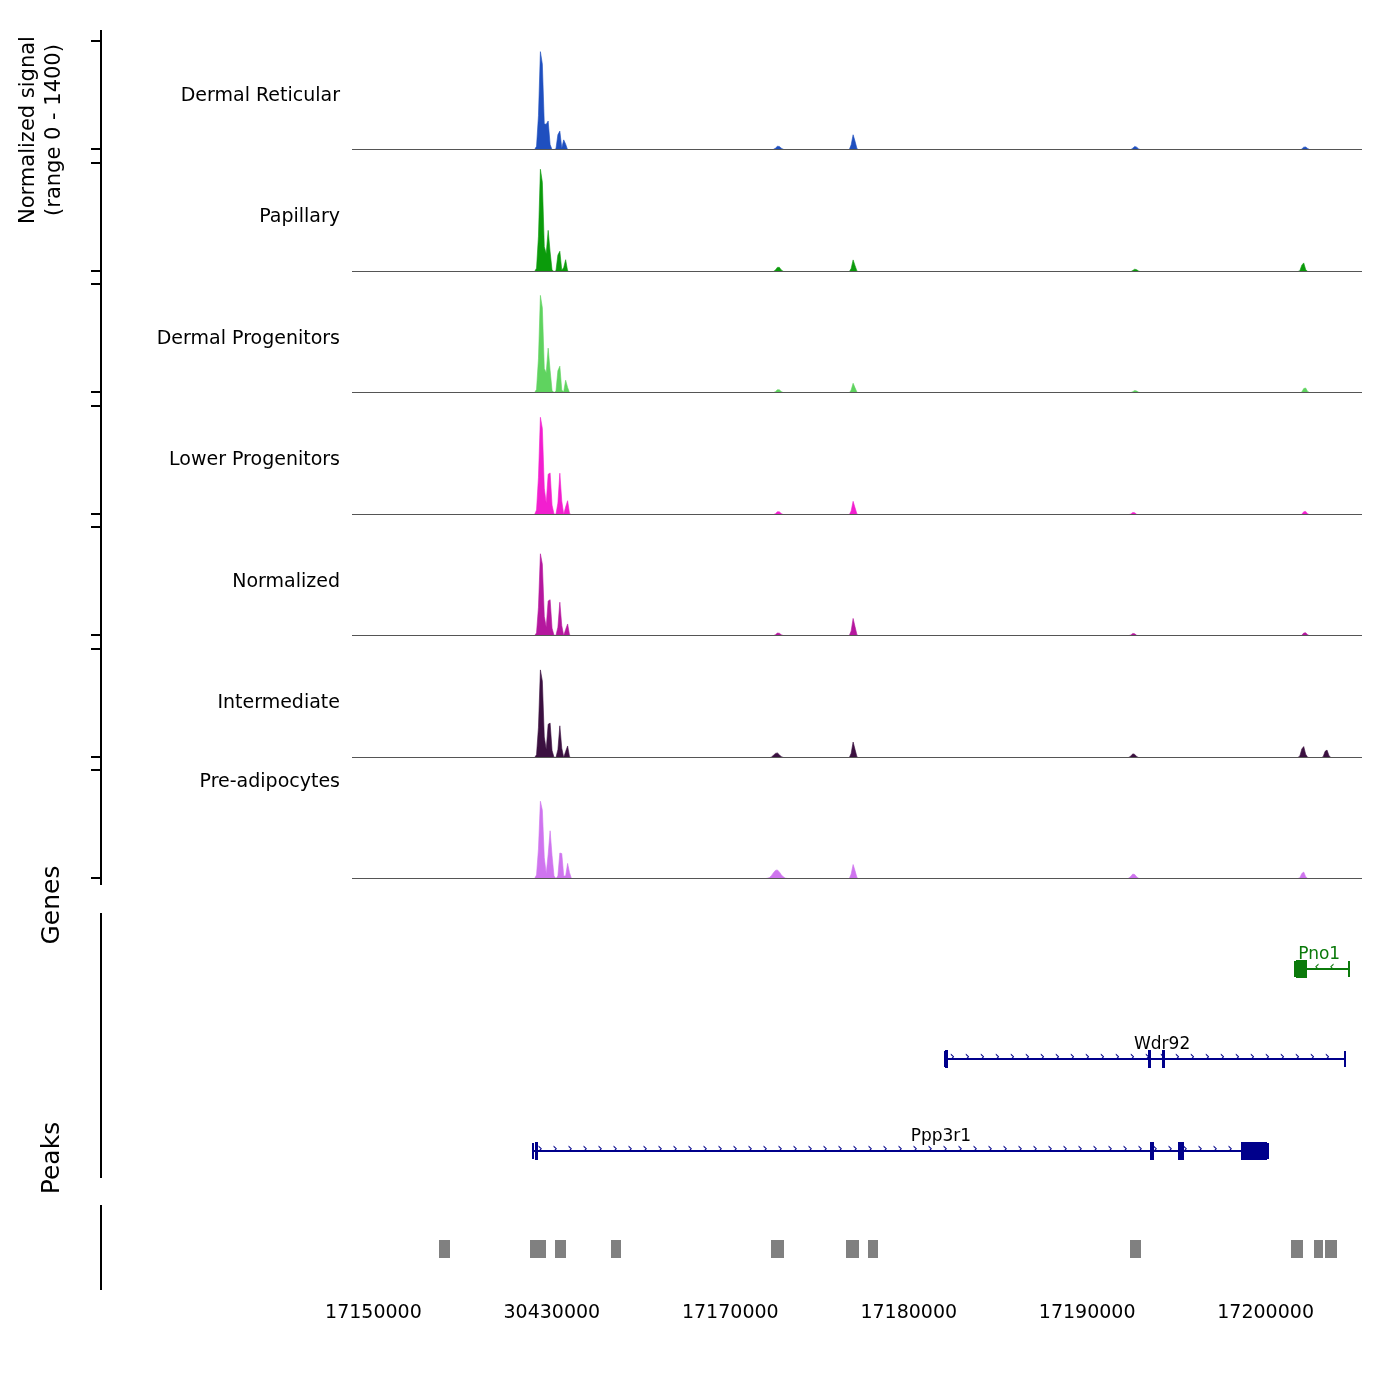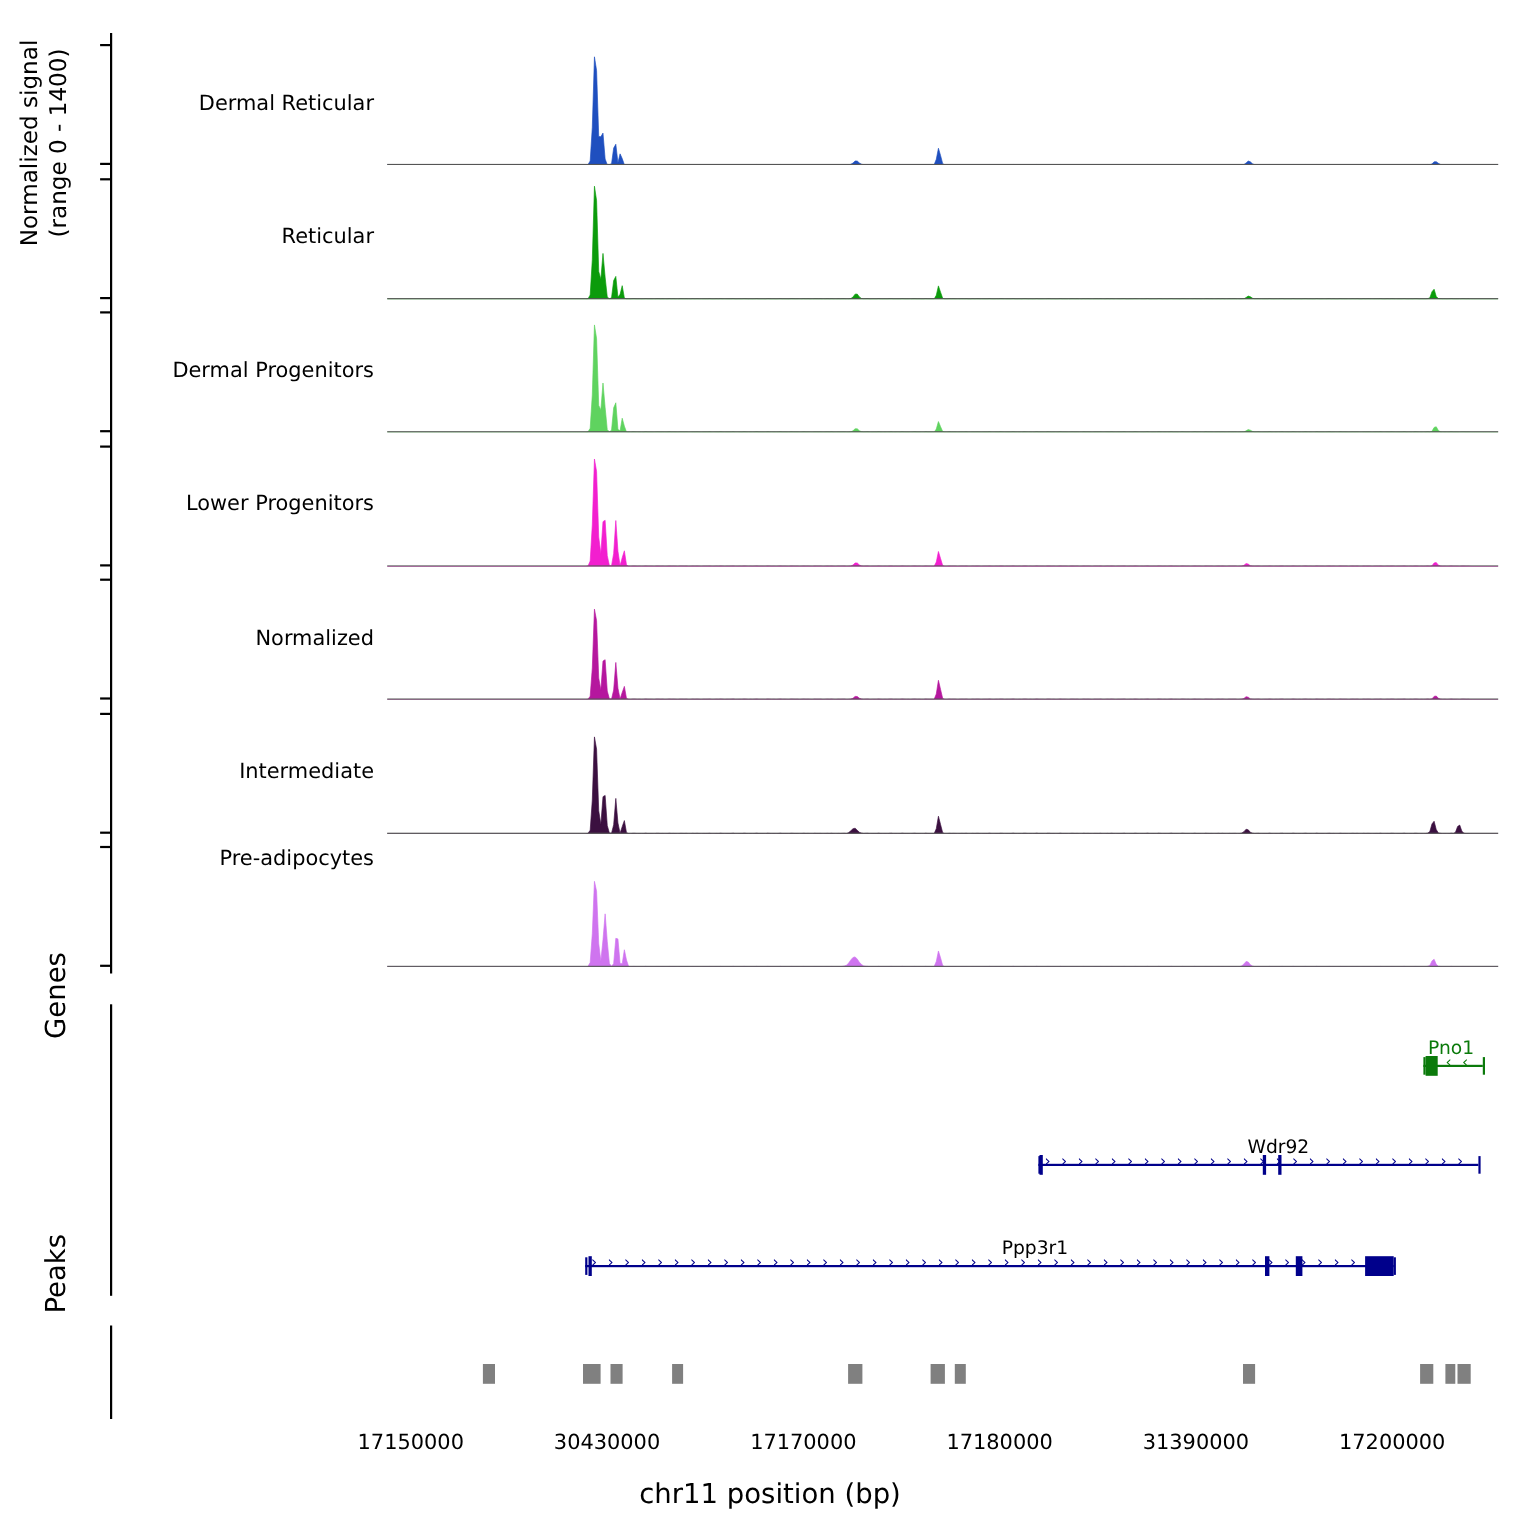--- a/index.html
+++ b/index.html
@@ -57,21 +57,21 @@
       </div>
       <div class="tracklabel" style="top: 82.8px; right: 1060px;">Dermal Reticular</div>
       <div class="tick" style="top: 40px; position: absolute; left: 91px;"></div>
       <div class="tick" style="top: 148px; position: absolute; left: 91px;"></div>
       <div class="track" style="top: 159.5px; height: 112px;">
         <svg width="1010" height="112">
           <polygon points="0,112 0.00,112.00 1.94,112.00 3.88,112.00 5.83,112.00 7.77,112.00 9.71,112.00 11.65,112.00 13.60,112.00 15.54,112.00 17.48,112.00 19.42,112.00 21.37,112.00 23.31,112.00 25.25,112.00 27.19,112.00 29.13,112.00 31.08,112.00 33.02,112.00 34.96,112.00 36.90,112.00 38.85,112.00 40.79,112.00 42.73,112.00 44.67,112.00 46.62,112.00 48.56,112.00 50.50,112.00 52.44,112.00 54.38,112.00 56.33,112.00 58.27,112.00 60.21,112.00 62.15,112.00 64.10,112.00 66.04,112.00 67.98,112.00 69.92,112.00 71.87,112.00 73.81,112.00 75.75,112.00 77.69,112.00 79.63,112.00 81.58,112.00 83.52,112.00 85.46,112.00 87.40,112.00 89.35,112.00 91.29,112.00 93.23,112.00 95.17,112.00 97.12,112.00 99.06,112.00 101.00,112.00 102.94,112.00 104.88,112.00 106.83,112.00 108.77,112.00 110.71,112.00 112.65,112.00 114.60,112.00 116.54,112.00 118.48,112.00 120.42,112.00 122.37,112.00 124.31,112.00 126.25,112.00 128.19,112.00 130.13,112.00 132.08,112.00 134.02,112.00 135.96,112.00 137.90,112.00 139.85,112.00 141.79,112.00 143.73,112.00 145.67,112.00 147.62,112.00 149.56,112.00 151.50,112.00 153.44,112.00 155.38,112.00 157.33,112.00 159.27,112.00 161.21,112.00 163.15,112.00 165.10,112.00 167.04,112.00 168.98,112.00 170.92,112.00 172.87,112.00 174.81,112.00 176.75,112.00 178.69,112.00 180.63,112.00 182.58,111.54 184.52,108.21 186.46,76.13 188.40,9.27 190.35,22.35 192.29,86.74 194.23,93.79 196.17,70.37 198.12,91.97 200.06,110.10 202.00,111.56 203.94,110.76 205.88,95.11 207.83,91.26 209.77,110.22 211.71,107.53 213.65,99.71 215.60,110.86 217.54,111.83 219.48,111.79 221.42,111.91 223.37,111.60 225.31,111.62 227.25,111.85 229.19,111.75 231.13,111.91 233.08,111.81 235.02,111.53 236.96,111.77 238.90,111.77 240.85,111.80 242.79,111.96 244.73,111.63 246.67,111.63 248.62,111.79 250.56,111.70 252.50,111.94 254.44,111.84 256.38,111.58 258.33,111.75 260.27,111.69 262.21,111.79 264.15,111.99 266.10,111.67 268.04,111.67 269.98,111.74 271.92,111.65 273.87,111.95 275.81,111.87 277.75,111.63 279.69,111.76 281.63,111.62 283.58,111.76 285.52,111.99 287.46,111.72 289.40,111.73 291.35,111.71 293.29,111.59 295.23,111.93 297.17,111.87 299.12,111.70 301.06,111.79 303.00,111.58 304.94,111.73 306.88,111.96 308.83,111.75 310.77,111.80 312.71,111.70 314.65,111.55 316.60,111.89 318.54,111.85 320.48,111.77 322.42,111.83 324.37,111.55 326.31,111.69 328.25,111.91 330.19,111.76 332.13,111.87 334.08,111.71 336.02,111.54 337.96,111.84 339.90,111.81 341.85,111.82 343.79,111.89 345.73,111.56 347.67,111.68 349.62,111.85 351.56,111.75 353.50,111.93 355.44,111.74 357.38,111.55 359.33,111.80 361.27,111.74 363.21,111.84 365.15,111.93 367.10,111.59 369.04,111.68 370.98,111.77 372.92,111.72 374.87,111.97 376.81,111.78 378.75,111.59 380.69,111.77 382.63,111.67 384.58,111.85 386.52,111.96 388.46,111.63 390.40,111.70 392.35,111.71 394.29,111.68 396.23,111.98 398.17,111.81 400.12,111.65 402.06,111.76 404.00,111.61 405.94,111.83 407.88,111.97 409.83,111.68 411.77,111.75 413.71,111.67 415.65,111.63 417.60,111.97 419.54,111.80 421.48,111.43 423.42,110.10 425.37,107.39 427.31,107.35 429.25,109.92 431.19,111.34 433.13,111.78 435.08,111.64 437.02,111.59 438.96,111.93 440.90,111.81 442.85,111.79 444.79,111.80 446.73,111.53 448.67,111.76 450.62,111.89 452.56,111.76 454.50,111.89 456.44,111.65 458.38,111.57 460.33,111.87 462.27,111.78 464.21,111.85 466.15,111.84 468.10,111.53 470.04,111.73 471.98,111.83 473.92,111.77 475.87,111.94 477.81,111.67 479.75,111.58 481.69,111.82 483.63,111.73 485.58,111.89 487.52,111.88 489.46,111.56 491.40,111.72 493.35,111.75 495.29,111.75 497.23,111.85 499.17,108.42 501.12,99.91 503.06,105.64 505.00,111.19 506.94,111.90 508.88,111.91 510.83,111.61 512.77,111.73 514.71,111.68 516.65,111.72 518.60,112.00 520.54,111.75 522.48,111.67 524.42,111.74 526.37,111.60 528.31,111.89 530.25,111.92 532.19,111.67 534.13,111.77 536.08,111.63 538.02,111.68 539.96,111.98 541.90,111.77 543.85,111.74 545.79,111.74 547.73,111.55 549.67,111.86 551.62,111.91 553.56,111.73 555.50,111.82 557.44,111.60 559.38,111.65 561.33,111.94 563.27,111.78 565.21,111.82 567.15,111.75 569.10,111.52 571.04,111.82 572.98,111.87 574.92,111.77 576.87,111.88 578.81,111.59 580.75,111.62 582.69,111.89 584.63,111.76 586.58,111.88 588.52,111.79 590.46,111.52 592.40,111.78 594.35,111.80 596.29,111.80 598.23,111.94 600.17,111.61 602.12,111.62 604.06,111.82 606.00,111.73 607.94,111.93 609.88,111.82 611.83,111.55 613.77,111.76 615.71,111.73 617.65,111.80 619.60,111.98 621.54,111.65 623.48,111.65 625.42,111.76 627.37,111.68 629.31,111.95 631.25,111.86 633.19,111.60 635.13,111.75 637.08,111.66 639.02,111.78 640.96,111.99 642.90,111.70 644.85,111.70 646.79,111.72 648.73,111.62 650.67,111.94 652.62,111.87 654.56,111.67 656.50,111.77 658.44,111.60 660.38,111.75 662.33,111.98 664.27,111.73 666.21,111.77 668.15,111.70 670.10,111.57 672.04,111.91 673.98,111.86 675.92,111.74 677.87,111.81 679.81,111.56 681.75,111.71 683.69,111.94 685.63,111.76 687.58,111.84 689.52,111.70 691.46,111.54 693.40,111.87 695.35,111.83 697.29,111.80 699.23,111.86 701.17,111.55 703.12,111.68 705.06,111.88 707.00,111.76 708.94,111.91 710.88,111.72 712.83,111.54 714.77,111.82 716.71,111.78 718.65,111.83 720.60,111.91 722.54,111.57 724.48,111.68 726.42,111.81 728.37,111.74 730.31,111.96 732.25,111.76 734.19,111.56 736.13,111.78 738.08,111.71 740.02,111.85 741.96,111.95 743.90,111.61 745.85,111.69 747.79,111.74 749.73,111.70 751.67,111.98 753.62,111.79 755.56,111.62 757.50,111.76 759.44,111.64 761.38,111.84 763.33,111.97 765.27,111.66 767.21,111.73 769.15,111.69 771.10,111.66 773.04,111.98 774.98,111.81 776.92,111.68 778.87,111.61 780.81,110.48 782.75,109.17 784.69,109.77 786.63,111.09 788.58,111.73 790.52,111.65 792.46,111.61 794.40,111.95 796.35,111.82 798.29,111.76 800.23,111.78 802.17,111.54 804.12,111.78 806.06,111.92 808.00,111.75 809.94,111.85 811.88,111.64 813.83,111.58 815.77,111.90 817.71,111.80 819.65,111.82 821.60,111.82 823.54,111.53 825.48,111.75 827.42,111.86 829.37,111.77 831.31,111.92 833.25,111.66 835.19,111.57 837.13,111.85 839.08,111.76 841.02,111.87 842.96,111.86 844.90,111.54 846.85,111.73 848.79,111.79 850.73,111.76 852.67,111.97 854.62,111.69 856.56,111.59 858.50,111.79 860.44,111.70 862.38,111.90 864.33,111.90 866.27,111.58 868.21,111.73 870.15,111.72 872.10,111.74 874.04,112.00 875.98,111.73 877.92,111.64 879.87,111.76 881.81,111.63 883.75,111.90 885.69,111.92 887.63,111.64 889.58,111.75 891.52,111.65 893.46,111.71 895.40,112.00 897.35,111.76 899.29,111.71 901.23,111.74 903.17,111.58 905.12,111.88 907.06,111.92 909.00,111.70 910.94,111.79 912.88,111.61 914.83,111.67 916.77,111.97 918.71,111.78 920.65,111.78 922.60,111.74 924.54,111.54 926.48,111.84 928.42,111.89 930.37,111.75 932.31,111.85 934.25,111.59 936.19,111.64 938.13,111.92 940.08,111.77 942.02,111.85 943.96,111.77 945.90,111.49 947.85,110.78 949.79,105.19 951.73,102.93 953.67,109.48 955.62,111.46 957.56,111.62 959.50,111.85 961.44,111.75 963.38,111.91 965.33,111.80 967.27,111.53 969.21,111.77 971.15,111.77 973.10,111.80 975.04,111.96 976.98,111.63 978.92,111.63 980.87,111.79 982.81,111.70 984.75,111.94 986.69,112.00 988.63,112.00 990.58,112.00 992.52,112.00 994.46,112.00 996.40,112.00 998.35,112.00 1000.29,112.00 1002.23,112.00 1004.17,112.00 1006.12,112.00 1008.06,112.00 1010.00,112.00 1010,112" fill="#0b9b0b" stroke="#0b9b0b" stroke-width="0.6"></polygon>
         </svg>
         <div class="baseline"></div>
       </div>
-      <div class="tracklabel" style="top: 204.3px; right: 1060px;">Reticular</div>
+      <div class="tracklabel" style="top: 204.3px; right: 1060px;">Papillary</div>
       <div class="tick" style="top: 161.5px; position: absolute; left: 91px;"></div>
       <div class="tick" style="top: 269.5px; position: absolute; left: 91px;"></div>
       <div class="track" style="top: 281px; height: 112px;">
         <svg width="1010" height="112">
           <polygon points="0,112 0.00,112.00 1.94,112.00 3.88,112.00 5.83,112.00 7.77,112.00 9.71,112.00 11.65,112.00 13.60,112.00 15.54,112.00 17.48,112.00 19.42,112.00 21.37,112.00 23.31,112.00 25.25,112.00 27.19,112.00 29.13,112.00 31.08,112.00 33.02,112.00 34.96,112.00 36.90,112.00 38.85,112.00 40.79,112.00 42.73,112.00 44.67,112.00 46.62,112.00 48.56,112.00 50.50,112.00 52.44,112.00 54.38,112.00 56.33,112.00 58.27,112.00 60.21,112.00 62.15,112.00 64.10,112.00 66.04,112.00 67.98,112.00 69.92,112.00 71.87,112.00 73.81,112.00 75.75,112.00 77.69,112.00 79.63,112.00 81.58,112.00 83.52,112.00 85.46,112.00 87.40,112.00 89.35,112.00 91.29,112.00 93.23,112.00 95.17,112.00 97.12,112.00 99.06,112.00 101.00,112.00 102.94,112.00 104.88,112.00 106.83,112.00 108.77,112.00 110.71,112.00 112.65,112.00 114.60,112.00 116.54,112.00 118.48,112.00 120.42,112.00 122.37,112.00 124.31,112.00 126.25,112.00 128.19,112.00 130.13,112.00 132.08,112.00 134.02,112.00 135.96,112.00 137.90,112.00 139.85,112.00 141.79,112.00 143.73,112.00 145.67,112.00 147.62,112.00 149.56,112.00 151.50,112.00 153.44,112.00 155.38,112.00 157.33,112.00 159.27,112.00 161.21,112.00 163.15,112.00 165.10,112.00 167.04,112.00 168.98,112.00 170.92,112.00 172.87,112.00 174.81,112.00 176.75,112.00 178.69,112.00 180.63,112.00 182.58,111.55 184.52,108.40 186.46,77.92 188.40,14.39 190.35,26.80 192.29,87.53 194.23,91.63 196.17,67.17 198.12,89.48 200.06,109.57 202.00,111.54 203.94,110.19 205.88,89.79 207.83,85.16 209.77,109.35 211.71,110.67 213.65,99.21 215.60,106.39 217.54,111.75 219.48,111.79 221.42,111.91 223.37,111.60 225.31,111.62 227.25,111.85 229.19,111.75 231.13,111.91 233.08,111.81 235.02,111.53 236.96,111.77 238.90,111.77 240.85,111.80 242.79,111.96 244.73,111.63 246.67,111.63 248.62,111.79 250.56,111.70 252.50,111.94 254.44,111.84 256.38,111.58 258.33,111.75 260.27,111.69 262.21,111.79 264.15,111.99 266.10,111.67 268.04,111.67 269.98,111.74 271.92,111.65 273.87,111.95 275.81,111.87 277.75,111.63 279.69,111.76 281.63,111.62 283.58,111.76 285.52,111.99 287.46,111.72 289.40,111.73 291.35,111.71 293.29,111.59 295.23,111.93 297.17,111.87 299.12,111.70 301.06,111.79 303.00,111.58 304.94,111.73 306.88,111.96 308.83,111.75 310.77,111.80 312.71,111.70 314.65,111.55 316.60,111.89 318.54,111.85 320.48,111.77 322.42,111.83 324.37,111.55 326.31,111.69 328.25,111.91 330.19,111.76 332.13,111.87 334.08,111.71 336.02,111.54 337.96,111.84 339.90,111.81 341.85,111.82 343.79,111.89 345.73,111.56 347.67,111.68 349.62,111.85 351.56,111.75 353.50,111.93 355.44,111.74 357.38,111.55 359.33,111.80 361.27,111.74 363.21,111.84 365.15,111.93 367.10,111.59 369.04,111.68 370.98,111.77 372.92,111.72 374.87,111.97 376.81,111.78 378.75,111.59 380.69,111.77 382.63,111.67 384.58,111.85 386.52,111.96 388.46,111.63 390.40,111.70 392.35,111.71 394.29,111.68 396.23,111.98 398.17,111.81 400.12,111.65 402.06,111.76 404.00,111.61 405.94,111.83 407.88,111.97 409.83,111.68 411.77,111.75 413.71,111.67 415.65,111.63 417.60,111.97 419.54,111.81 421.48,111.53 423.42,110.66 425.37,108.78 427.31,108.83 429.25,110.59 431.19,111.47 433.13,111.80 435.08,111.64 437.02,111.59 438.96,111.93 440.90,111.81 442.85,111.79 444.79,111.80 446.73,111.53 448.67,111.76 450.62,111.89 452.56,111.76 454.50,111.89 456.44,111.65 458.38,111.57 460.33,111.87 462.27,111.78 464.21,111.85 466.15,111.84 468.10,111.53 470.04,111.73 471.98,111.83 473.92,111.77 475.87,111.94 477.81,111.67 479.75,111.58 481.69,111.82 483.63,111.73 485.58,111.89 487.52,111.88 489.46,111.56 491.40,111.72 493.35,111.75 495.29,111.75 497.23,111.88 499.17,109.08 501.12,102.25 503.06,106.87 505.00,111.29 506.94,111.90 508.88,111.91 510.83,111.61 512.77,111.73 514.71,111.68 516.65,111.72 518.60,112.00 520.54,111.75 522.48,111.67 524.42,111.74 526.37,111.60 528.31,111.89 530.25,111.92 532.19,111.67 534.13,111.77 536.08,111.63 538.02,111.68 539.96,111.98 541.90,111.77 543.85,111.74 545.79,111.74 547.73,111.55 549.67,111.86 551.62,111.91 553.56,111.73 555.50,111.82 557.44,111.60 559.38,111.65 561.33,111.94 563.27,111.78 565.21,111.82 567.15,111.75 569.10,111.52 571.04,111.82 572.98,111.87 574.92,111.77 576.87,111.88 578.81,111.59 580.75,111.62 582.69,111.89 584.63,111.76 586.58,111.88 588.52,111.79 590.46,111.52 592.40,111.78 594.35,111.80 596.29,111.80 598.23,111.94 600.17,111.61 602.12,111.62 604.06,111.82 606.00,111.73 607.94,111.93 609.88,111.82 611.83,111.55 613.77,111.76 615.71,111.73 617.65,111.80 619.60,111.98 621.54,111.65 623.48,111.65 625.42,111.76 627.37,111.68 629.31,111.95 631.25,111.86 633.19,111.60 635.13,111.75 637.08,111.66 639.02,111.78 640.96,111.99 642.90,111.70 644.85,111.70 646.79,111.72 648.73,111.62 650.67,111.94 652.62,111.87 654.56,111.67 656.50,111.77 658.44,111.60 660.38,111.75 662.33,111.98 664.27,111.73 666.21,111.77 668.15,111.70 670.10,111.57 672.04,111.91 673.98,111.86 675.92,111.74 677.87,111.81 679.81,111.56 681.75,111.71 683.69,111.94 685.63,111.76 687.58,111.84 689.52,111.70 691.46,111.54 693.40,111.87 695.35,111.83 697.29,111.80 699.23,111.86 701.17,111.55 703.12,111.68 705.06,111.88 707.00,111.76 708.94,111.91 710.88,111.72 712.83,111.54 714.77,111.82 716.71,111.78 718.65,111.83 720.60,111.91 722.54,111.57 724.48,111.68 726.42,111.81 728.37,111.74 730.31,111.96 732.25,111.76 734.19,111.56 736.13,111.78 738.08,111.71 740.02,111.85 741.96,111.95 743.90,111.61 745.85,111.69 747.79,111.74 749.73,111.70 751.67,111.98 753.62,111.79 755.56,111.62 757.50,111.76 759.44,111.64 761.38,111.84 763.33,111.97 765.27,111.66 767.21,111.73 769.15,111.69 771.10,111.66 773.04,111.98 774.98,111.81 776.92,111.68 778.87,111.63 780.81,110.64 782.75,109.55 784.69,110.08 786.63,111.18 788.58,111.73 790.52,111.65 792.46,111.61 794.40,111.95 796.35,111.82 798.29,111.76 800.23,111.78 802.17,111.54 804.12,111.78 806.06,111.92 808.00,111.75 809.94,111.85 811.88,111.64 813.83,111.58 815.77,111.90 817.71,111.80 819.65,111.82 821.60,111.82 823.54,111.53 825.48,111.75 827.42,111.86 829.37,111.77 831.31,111.92 833.25,111.66 835.19,111.57 837.13,111.85 839.08,111.76 841.02,111.87 842.96,111.86 844.90,111.54 846.85,111.73 848.79,111.79 850.73,111.76 852.67,111.97 854.62,111.69 856.56,111.59 858.50,111.79 860.44,111.70 862.38,111.90 864.33,111.90 866.27,111.58 868.21,111.73 870.15,111.72 872.10,111.74 874.04,112.00 875.98,111.73 877.92,111.64 879.87,111.76 881.81,111.63 883.75,111.90 885.69,111.92 887.63,111.64 889.58,111.75 891.52,111.65 893.46,111.71 895.40,112.00 897.35,111.76 899.29,111.71 901.23,111.74 903.17,111.58 905.12,111.88 907.06,111.92 909.00,111.70 910.94,111.79 912.88,111.61 914.83,111.67 916.77,111.97 918.71,111.78 920.65,111.78 922.60,111.74 924.54,111.54 926.48,111.84 928.42,111.89 930.37,111.75 932.31,111.85 934.25,111.59 936.19,111.64 938.13,111.92 940.08,111.77 942.02,111.85 943.96,111.77 945.90,111.52 947.85,111.78 949.79,111.10 951.73,107.58 953.67,106.97 955.62,110.41 957.56,111.56 959.50,111.85 961.44,111.75 963.38,111.91 965.33,111.80 967.27,111.53 969.21,111.77 971.15,111.77 973.10,111.80 975.04,111.96 976.98,111.63 978.92,111.63 980.87,111.79 982.81,111.70 984.75,111.94 986.69,112.00 988.63,112.00 990.58,112.00 992.52,112.00 994.46,112.00 996.40,112.00 998.35,112.00 1000.29,112.00 1002.23,112.00 1004.17,112.00 1006.12,112.00 1008.06,112.00 1010.00,112.00 1010,112" fill="#5fd35f" stroke="#5fd35f" stroke-width="0.6"></polygon>
         </svg>
         <div class="baseline"></div>
       </div>
       <div class="tracklabel" style="top: 325.8px; right: 1060px;">Dermal Progenitors</div>
       <div class="tick" style="top: 283px; position: absolute; left: 91px;"></div>
@@ -224,18 +224,17 @@
       <div class="peak" style="position: absolute; left: 1130.02px; top: 1240px; width: 10.7067px;"></div>
       <div class="peak" style="position: absolute; left: 1290.62px; top: 1240px; width: 12.4912px;"></div>
       <div class="peak" style="position: absolute; left: 1313.82px; top: 1240px; width: 8.92226px;"></div>
       <div class="peak" style="position: absolute; left: 1324.53px; top: 1240px; width: 12.4912px;"></div>
     </div>
   <div id="xticks-layer">
       <div class="xtick" style="left: 373.413px; top: 1300px;">17150000</div>
       <div class="xtick" style="left: 551.859px; top: 1300px;">30430000</div>
       <div class="xtick" style="left: 730.304px; top: 1300px;">17170000</div>
       <div class="xtick" style="left: 908.749px; top: 1300px;">17180000</div>
-      <div class="xtick" style="left: 1087.19px; top: 1300px;">31390000</div>
+      <div class="xtick" style="left: 1087.19px; top: 1300px;">17190000</div>
       <div class="xtick" style="left: 1265.64px; top: 1300px;">17200000</div>
     </div>
 
-  <div id="xlabel">chr11 position (bp)</div>
 </div>
 
 </body></html>

